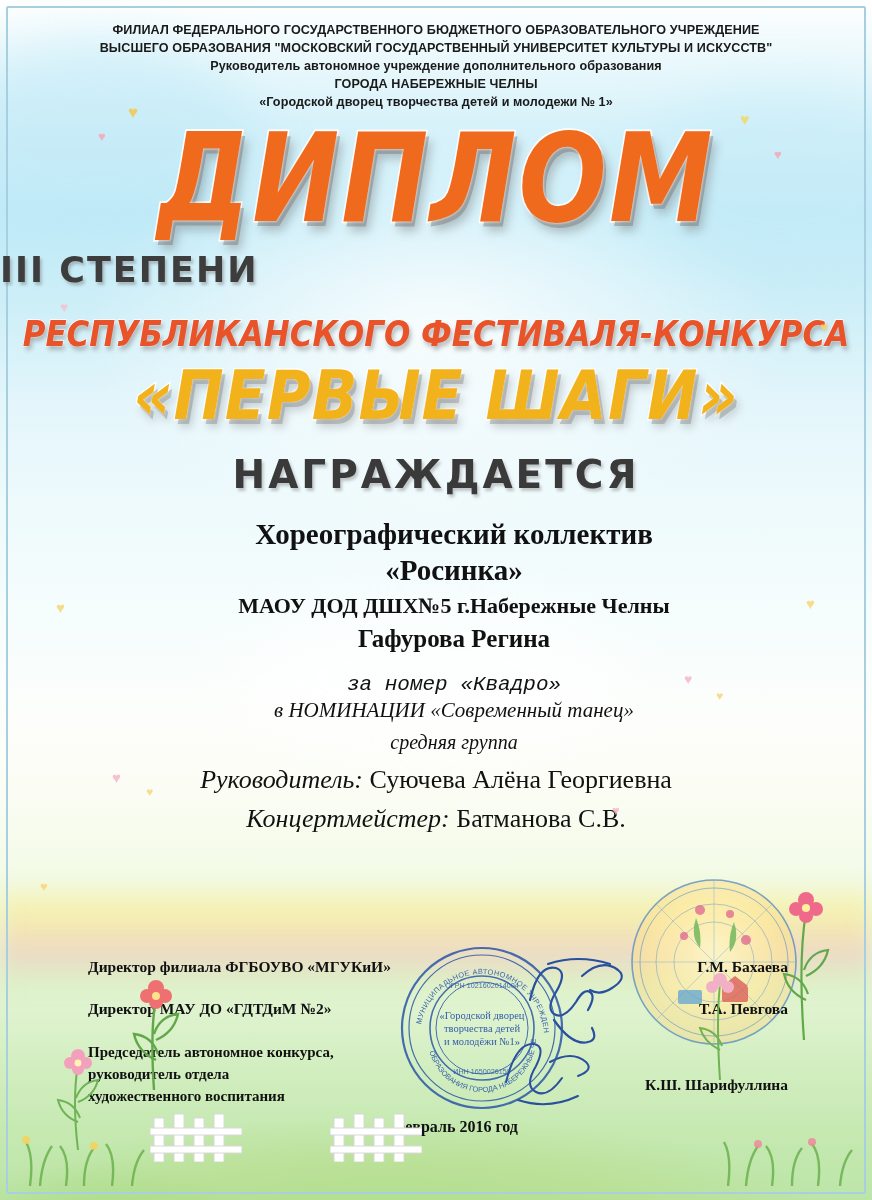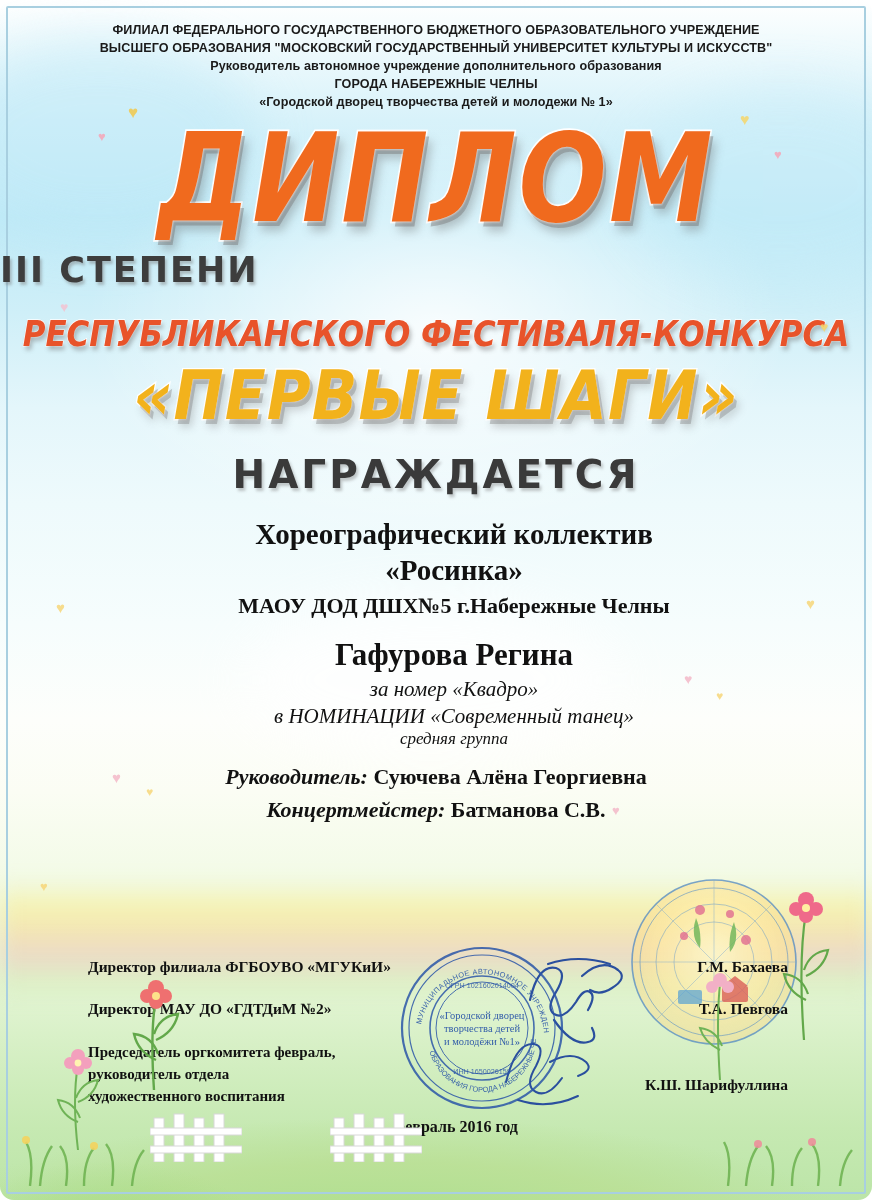--- a/index.html
+++ b/index.html
@@ -27,21 +27,20 @@
         #eefafc 42%,
         #f6fdfd 52%,
         #fdfefb 60%,
         #fbfdf4 66%,
         #f4fbe9 72%,
         #eaf7dd 78%,
         #dff3cf 84%,
         #d2eec0 89%,
         #c6e9b2 94%,
         #bce5a8 100%);
-    border-radius: 14px;
   }
   .border-frame {
     position: absolute;
     left: 6px; top: 6px; right: 6px; bottom: 6px;
     border: 2px solid #a8cfe0;
     border-radius: 2px;
     pointer-events: none;
   }
 
   
@@ -190,52 +189,53 @@
     font-size: 29px;
     font-weight: bold;
     line-height: 1.25;
   }
   .r-school {
     font-size: 22px;
     font-weight: bold;
     margin-top: 4px;
   }
   .r-name {
-    font-size: 31px;
-    font-weight: bold;
-    margin-top: 18px;
+    font-size: 25px;
+    font-weight: bold;
+    margin-top: 6px;
   }
   .r-number {
     font-size: 21px;
     font-style: italic;
-    margin-top: 4px;
+    margin-top: 20px;
+    font-family: Liberation Mono, monospace;
   }
   .r-nomination {
     font-size: 21px;
     font-style: italic;
     margin-top: 2px;
   }
   .r-group {
-    font-size: 17px;
+    font-size: 20px;
     font-style: italic;
-    margin-top: 0;
+    margin-top: 8px;
   }
 
   .staff {
     position: absolute;
     top: 760px;
     left: 0; right: 0;
     text-align: center;
     font-family: "Liberation Serif", serif;
     color: #111;
   }
   .staff-row {
-    font-size: 22px;
+    font-size: 26px;
     font-style: italic;
-    font-weight: bold;
+    font-weight: normal;
     line-height: 1.5;
   }
   .staff-row .val { font-style: normal; }
 
   
   .signatures {
     position: absolute;
     left: 88px;
     top: 958px;
     width: 700px;
@@ -418,21 +418,21 @@
     <div class="sig-row">
       <span class="sig-left">Директор филиала ФГБОУВО «МГУКиИ»</span>
       <span class="sig-right">Г.М. Бахаева</span>
     </div>
     <div class="sig-row" style="margin-top:8px;">
       <span class="sig-left">Директор МАУ ДО «ГДТДиМ №2»</span>
       <span class="sig-right">Т.А. Певгова</span>
     </div>
 
     <div class="sig-block3">
-      <div>Председатель оргкомитета февраль,</div>
+      <div>Председатель автономное конкурса,</div>
       <div>руководитель отдела</div>
       <div>художественного воспитания</div>
     </div>
     <div class="sig-right3">К.Ш. Шарифуллина</div>
   </div>
 
   <div class="scribble" style="left:520px;top:950px;">
     <svg width="130" height="110" viewBox="0 0 130 110">
       <g fill="none" stroke="#2a4f9e" stroke-width="2.2" stroke-linecap="round">
         <path d="M10 50 q8 -36 26 -32 q12 4 0 24 q-10 16 -2 22 q10 6 22 -12 q8 -14 14 -10 q6 4 -2 18"></path>

